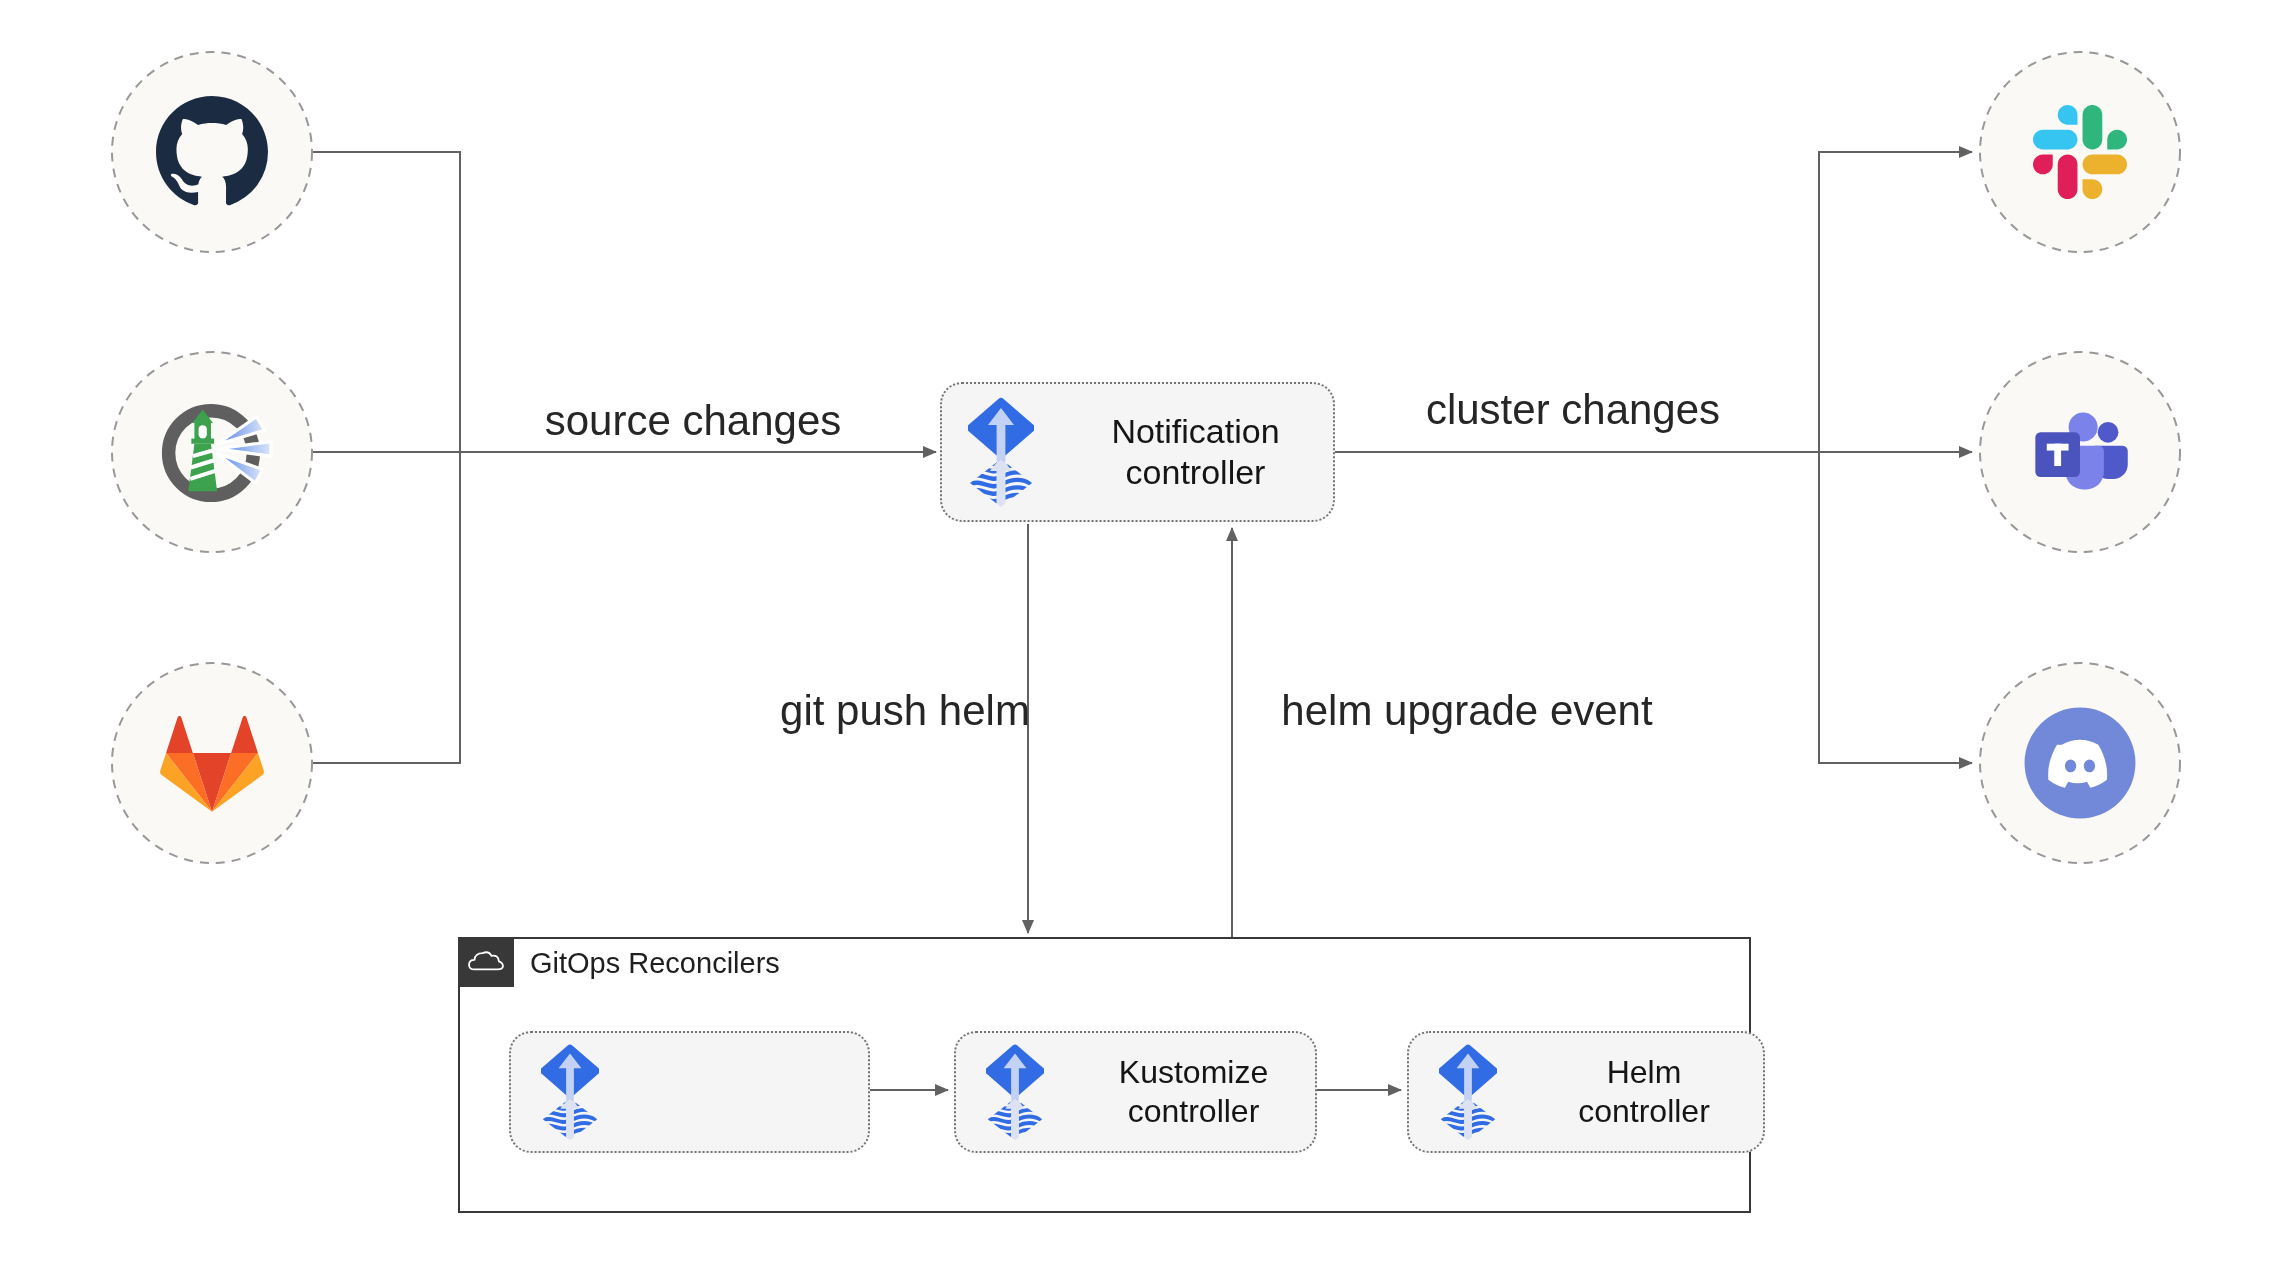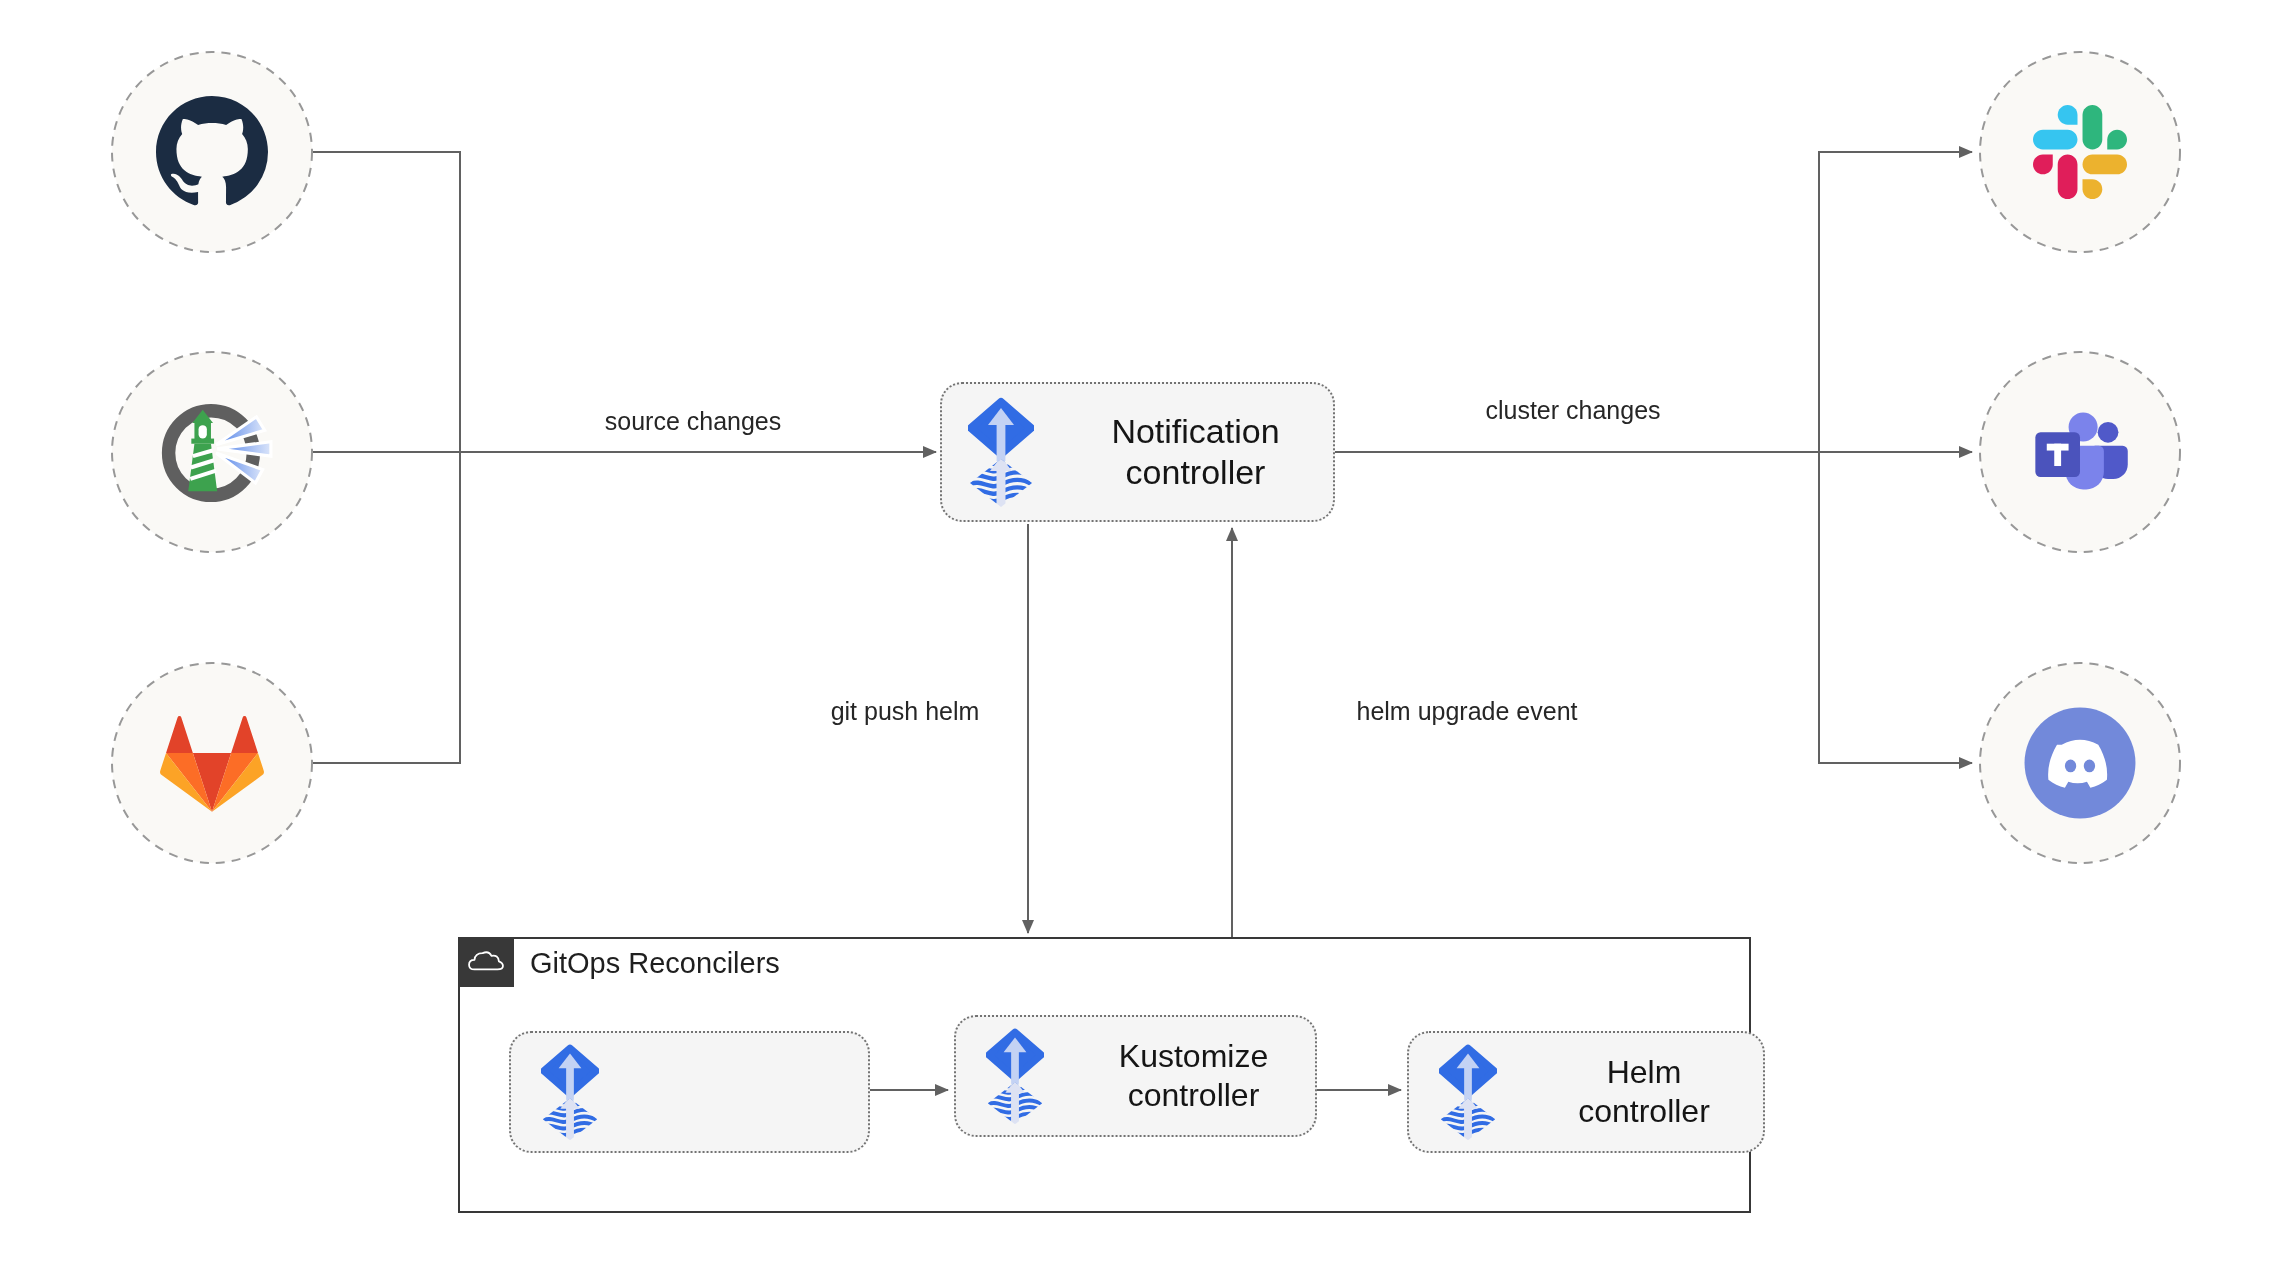--- a/index.html
+++ b/index.html
@@ -39,21 +39,21 @@
   .group-badge{
     position:absolute;left:-2px;top:-2px;width:56px;height:50px;
     background:var(--group-border,#383838);
     display:flex;align-items:center;justify-content:center;
   }
   .group-title{
     position:absolute;left:70px;top:8px;font-size:29px;color:#1f1f1f;white-space:nowrap;
   }
   .edge-label{
     position:absolute;transform:translate(-50%,-50%);white-space:nowrap;
-    font-size:25px;color:#262626;z-index:2;
+    font-size:42px;color:#262626;z-index:2;
   }
 </style>
 </head>
 <body>
 
 <svg width="0" height="0" style="position:absolute" aria-hidden="true">
   <defs>
 
     <clipPath id="flux-bottom-clip">
         <path d="M33 64 L64 88 L33 112 L2 88 Z"></path>
@@ -241,21 +241,21 @@
           <use href="#sym-cloud"></use>
         </svg>
     </div>
     <div class="group-title">GitOps Reconcilers</div>
 
     <div class="ctrl-box sub" style="left:49px;top:92px;width:361px;height:122px">
       <svg class="flux" viewBox="0 0 66 114">
           <use href="#sym-flux"></use>
         </svg>
     </div>
-    <div class="ctrl-box sub" style="left:494px;top:76px;width:363px;height:122px">
+    <div class="ctrl-box sub" style="left:494px;top:92px;width:363px;height:122px">
       <svg class="flux" viewBox="0 0 66 114">
           <use href="#sym-flux"></use>
         </svg>
       <div class="ctrl-label">Kustomize controller</div>
     </div>
     <div class="ctrl-box sub" style="left:947px;top:92px;width:358px;height:122px">
       <svg class="flux" viewBox="0 0 66 114">
           <use href="#sym-flux"></use>
         </svg>
       <div class="ctrl-label">Helm controller</div>

